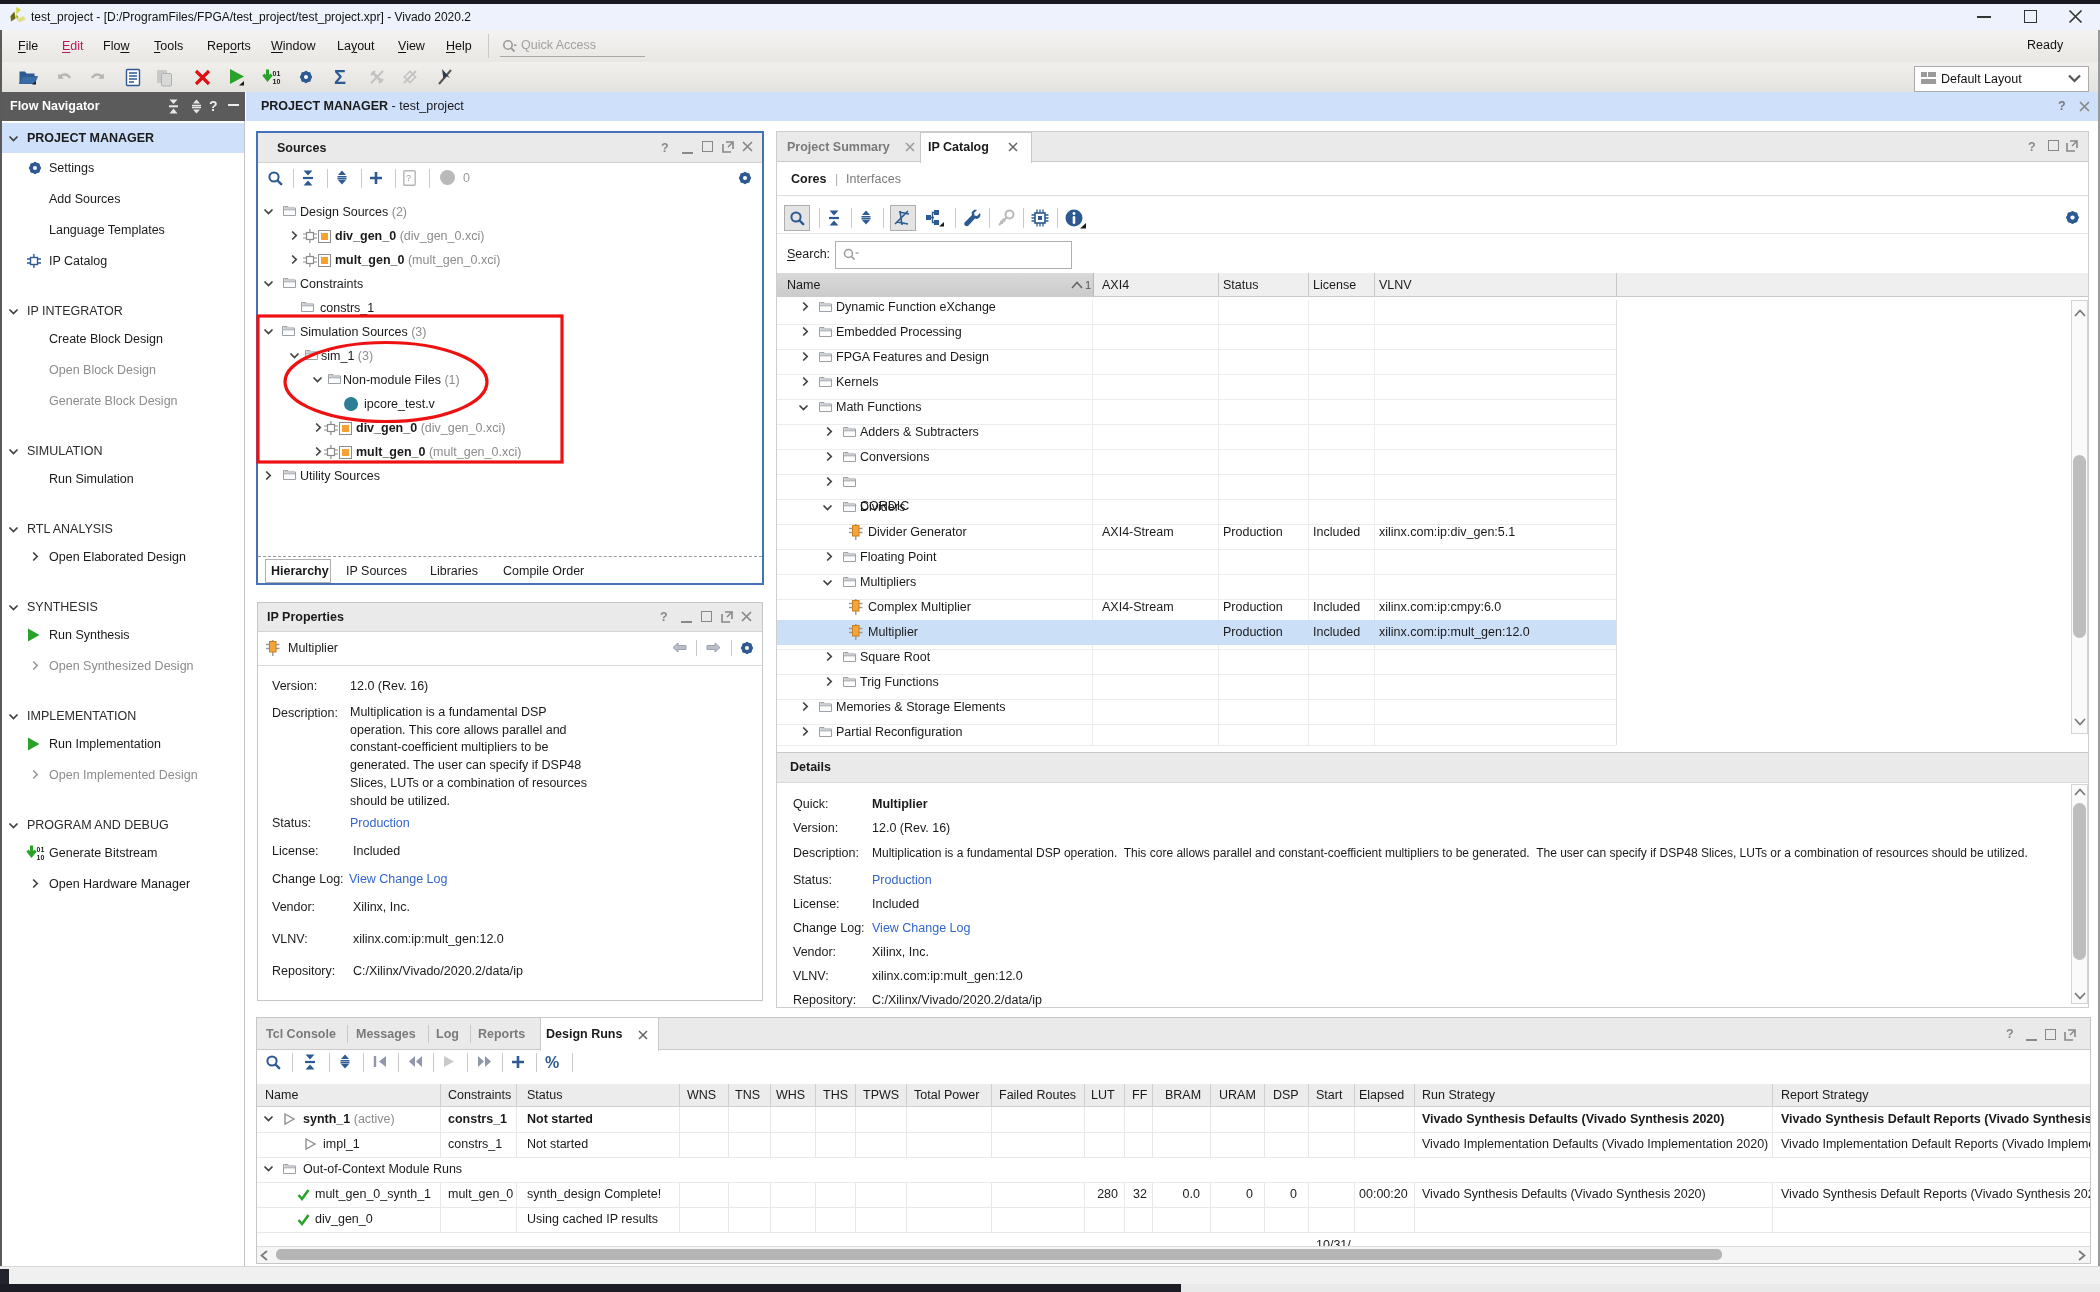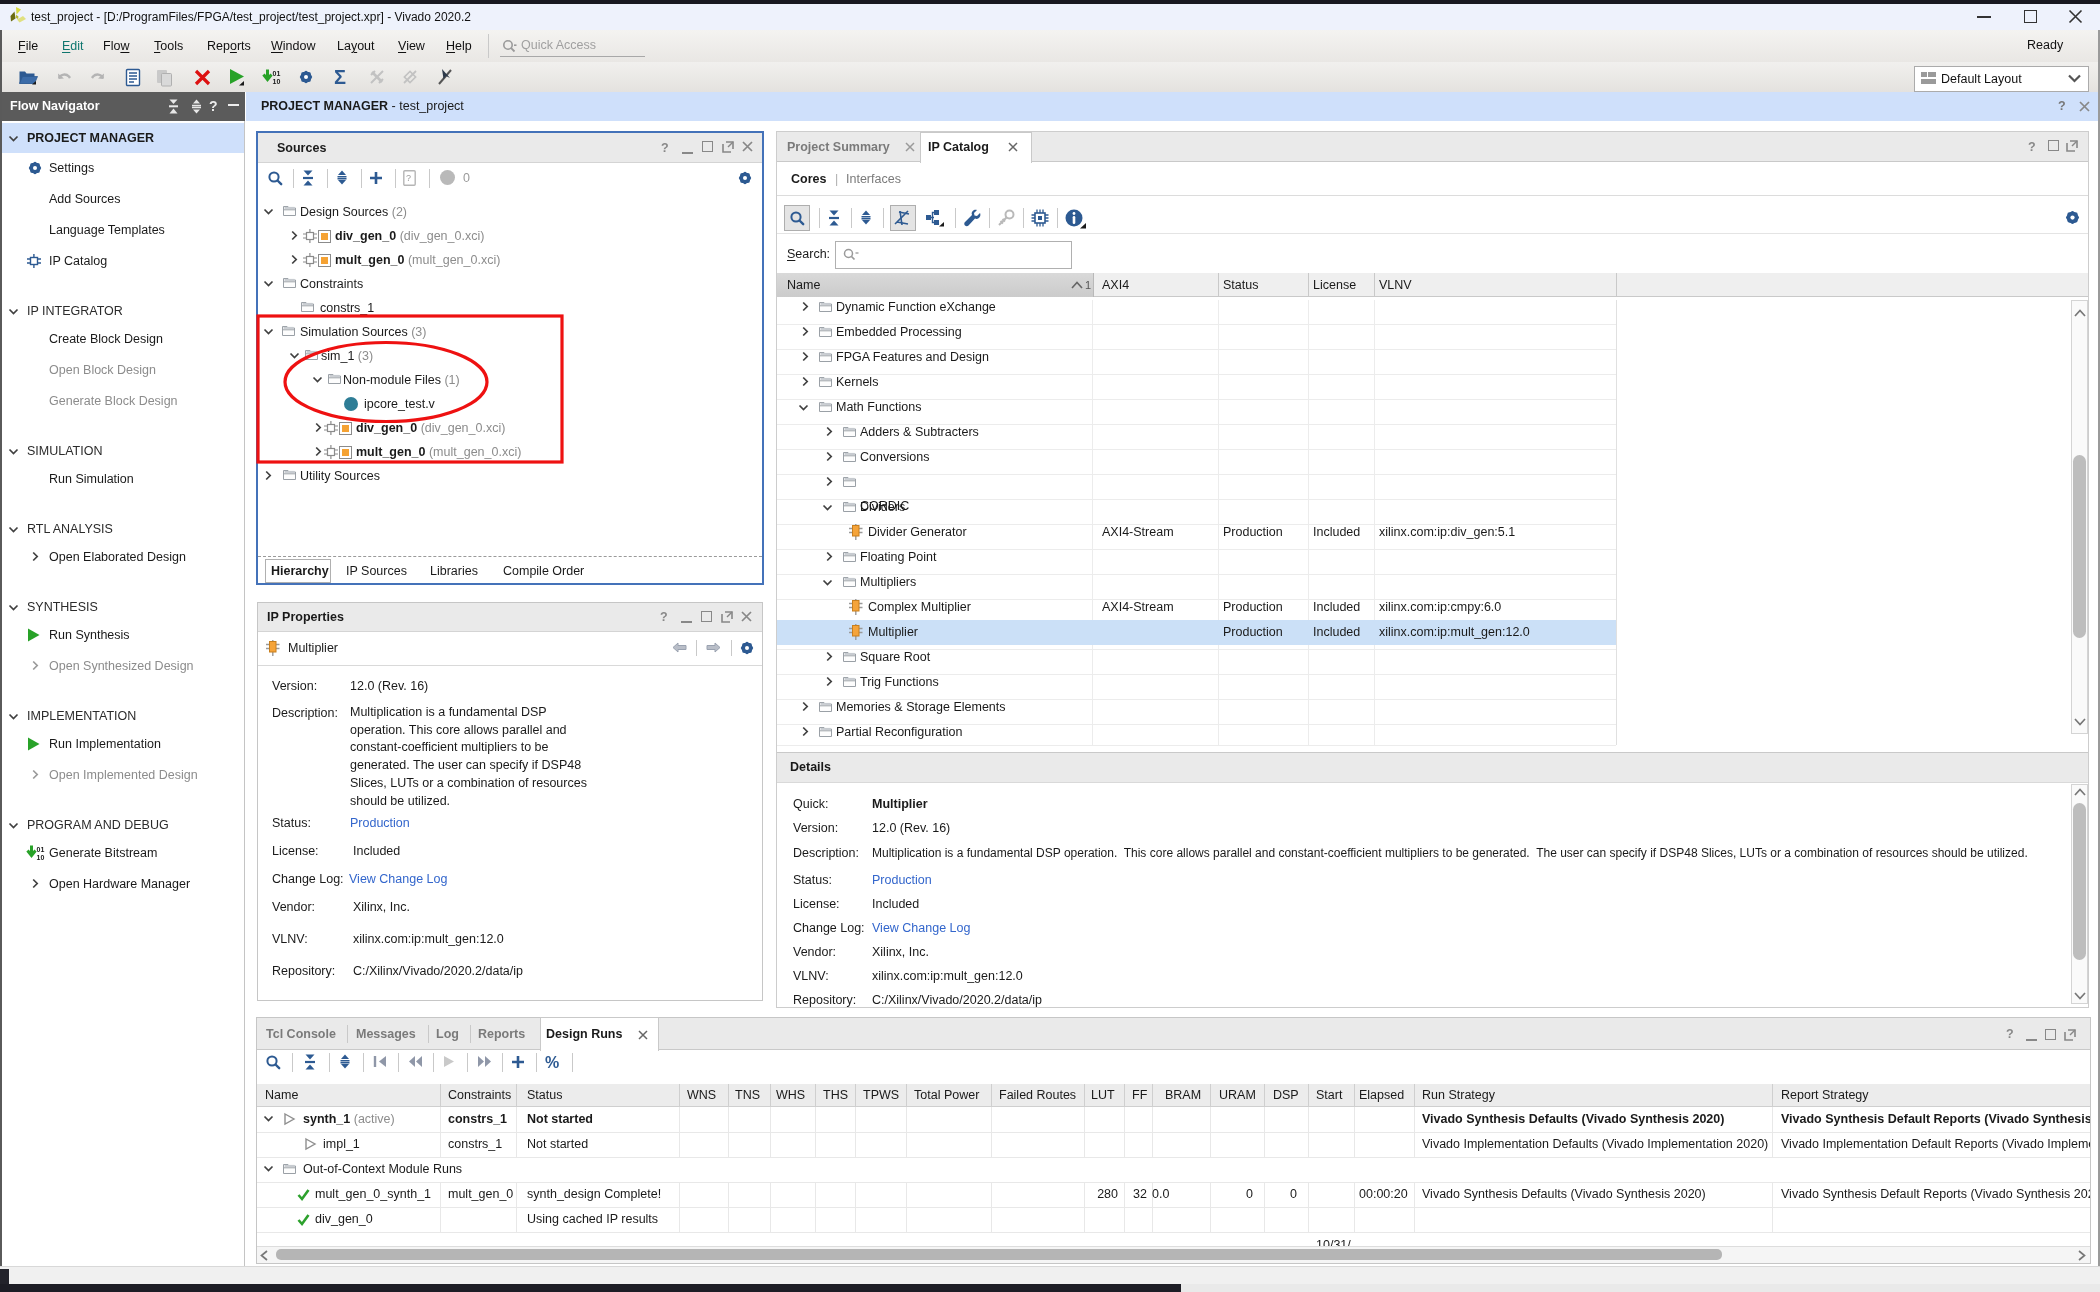--- a/index.html
+++ b/index.html
@@ -94,21 +94,21 @@
   </svg>
 <div class="a" style="left:31px;top:5px;height:25px;line-height:25px;color:#111;font-size:12px">test_project - [D:/ProgramFiles/FPGA/test_project/test_project.xpr] - Vivado 2020.2</div>
 <div class="a" style="left:1977px;top:16px;width:14px;height:2px;background:#333"></div>
 <div class="a" style="left:2024px;top:10px;width:13px;height:13px;border:1.6px solid #333"></div>
 <svg class="ic" style="left:2069px;top:10px" width="13" height="13">
     <path d="M0.5,0.5 L12.5,12.5 M12.5,0.5 L0.5,12.5" stroke="#333" stroke-width="1.6"></path>
   </svg>
 
 <div class="a" style="left:0;top:30px;width:2100px;height:32px;background:linear-gradient(#f4f3f1,#e9e7e4)"></div>
 <div class="a" style="left:18px;top:30px;height:32px;line-height:32px;color:#111"><u>F</u>ile</div>
-<div class="a" style="left:62px;top:30px;height:32px;line-height:32px;color:#0f766e"><u>E</u>dit</div>
+<div class="a" style="left:62px;top:30px;height:32px;line-height:32px;color:#be185d"><u>E</u>dit</div>
 <div class="a" style="left:103px;top:30px;height:32px;line-height:32px;color:#111">Flo<u>w</u></div>
 <div class="a" style="left:154px;top:30px;height:32px;line-height:32px;color:#111"><u>T</u>ools</div>
 <div class="a" style="left:207px;top:30px;height:32px;line-height:32px;color:#111">Rep<u>o</u>rts</div>
 <div class="a" style="left:271px;top:30px;height:32px;line-height:32px;color:#111"><u>W</u>indow</div>
 <div class="a" style="left:337px;top:30px;height:32px;line-height:32px;color:#111">La<u>y</u>out</div>
 <div class="a" style="left:398px;top:30px;height:32px;line-height:32px;color:#111"><u>V</u>iew</div>
 <div class="a" style="left:446px;top:30px;height:32px;line-height:32px;color:#111"><u>H</u>elp</div>
 <div class="vsep" style="left:488px;top:34px;height:24px"></div>
 <svg class="ic" style="left:502px;top:39px" width="15" height="15" viewBox="0 0 15 15">
     <circle cx="6" cy="6" r="4.2" fill="none" stroke="#9a9a9a" stroke-width="1.6"></circle>
@@ -934,21 +934,21 @@
   </svg>
 <div class="a" style="left:303px;top:1157px;height:25px;line-height:25px">Out-of-Context Module Runs</div>
 <svg class="ic" style="left:297px;top:1188px" width="13" height="13" viewBox="0 0 13 13">
     <use href="#check"></use>
   </svg>
 <div class="a" style="left:315px;top:1182px;height:25px;line-height:25px">mult_gen_0_synth_1</div>
 <div class="a" style="left:448px;top:1182px;height:25px;line-height:25px">mult_gen_0</div>
 <div class="a" style="left:527px;top:1182px;height:25px;line-height:25px">synth_design Complete!</div>
 <div class="a" style="left:1084px;top:1182px;width:34px;height:25px;line-height:25px;text-align:right">280</div>
 <div class="a" style="left:1124px;top:1182px;width:23px;height:25px;line-height:25px;text-align:right">32</div>
-<div class="a" style="left:1152px;top:1182px;width:48px;height:25px;line-height:25px;text-align:left">0.0</div>
+<div class="a" style="left:1152px;top:1182px;width:48px;height:25px;line-height:25px;text-align:right">0.0</div>
 <div class="a" style="left:1210px;top:1182px;width:43px;height:25px;line-height:25px;text-align:right">0</div>
 <div class="a" style="left:1264px;top:1182px;width:33px;height:25px;line-height:25px;text-align:right">0</div>
 <div class="a" style="left:1316px;top:1233px;height:25px;line-height:25px">10/31/</div>
 <div class="a" style="left:1359px;top:1182px;height:25px;line-height:25px">00:00:20</div>
 <div class="a" style="left:1422px;top:1182px;height:25px;line-height:25px">Vivado Synthesis Defaults (Vivado Synthesis 2020)</div>
 <div class="a" style="left:1781px;top:1182px;width:309px;height:25px;line-height:25px;overflow:hidden;white-space:nowrap">Vivado Synthesis Default Reports (Vivado Synthesis 202</div>
 <svg class="ic" style="left:297px;top:1213px" width="13" height="13" viewBox="0 0 13 13">
     <use href="#check"></use>
   </svg>
 <div class="a" style="left:315px;top:1207px;height:25px;line-height:25px">div_gen_0</div>

